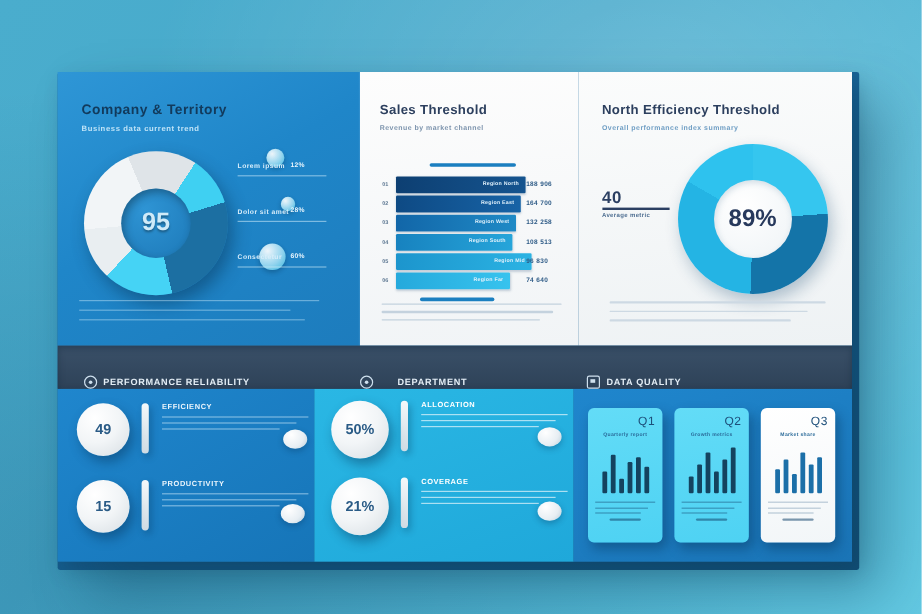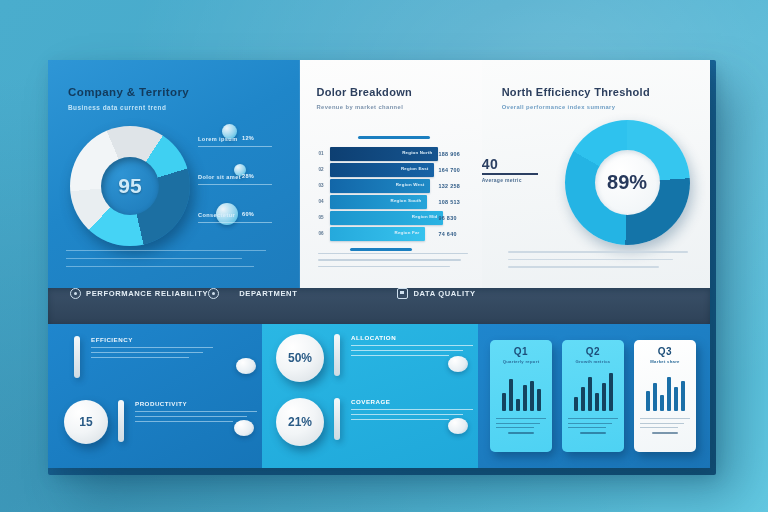--- a/index.html
+++ b/index.html
@@ -108,37 +108,37 @@
         #1474a8 86deg 182deg,
         #24b4e4 182deg 300deg,
         #2ec2ee 300deg 360deg);
      box-shadow:3px 6px 13px rgba(20,70,110,.30);}
   .donutR::after{content:"";position:absolute;left:30px;top:30px;width:65px;height:65px;border-radius:50%;
      background:radial-gradient(circle at 38% 32%,#ffffff,#eef3f6);
      box-shadow:inset 1px 2px 5px rgba(40,90,130,.18);}
   .donutR .cen{position:absolute;left:0;top:0;width:125px;height:125px;display:flex;
      align-items:center;justify-content:center;font-size:20px;font-weight:700;color:#27395c;
      filter:blur(.3px);z-index:3;}
-  .statR{position:absolute;left:0;top:96px;width:70px;}
+  .statR{position:absolute;left:20px;top:96px;width:70px;}
   .statR .n{font-size:14px;font-weight:700;color:#2b3f62;filter:blur(.45px);letter-spacing:.5px;}
   .statR .u{display:block;height:2px;background:#2b3f62;width:56px;margin:1px 0 2px;}
   .statR .l{font-size:5px;font-weight:700;color:#4f6f92;filter:blur(.45px);letter-spacing:.3px;}
   .p-right .foot{position:absolute;left:26px;bottom:14px;width:180px;}
   .p-right .foot i{display:block;height:1.6px;background:#cdd9e3;margin-bottom:6px;border-radius:1px;}
   .p-right .foot i:nth-child(2){width:92%;}
   .p-right .foot i:nth-child(3){width:84%;}
 
   
   .nav{position:absolute;left:0;top:228px;width:662px;height:36px;z-index:3;
-     background:linear-gradient(180deg,#3a5068,#2e4258);display:flex;align-items:flex-start;
+     background:linear-gradient(180deg,#3a5068,#2e4258);display:flex;align-items:flex-end;
      box-shadow:0 2px 6px rgba(0,30,50,.35) inset;}
   .nav-item{display:flex;align-items:center;gap:5px;color:#e3edf5;font-size:7.6px;
      font-weight:700;letter-spacing:.6px;filter:blur(.45px);white-space:nowrap;}
   .nav-item:nth-child(1){margin-left:22px;}
-  .nav-item:nth-child(2){gap:20px;}
+  .nav-item:nth-child(2){margin-left:92px;gap:20px;}
   .nav-item:nth-child(3){margin-left:100px;}
   .nic{width:9px;height:9px;border:1.1px solid #cfe0ee;border-radius:50%;flex:none;position:relative;}
   .nic.sq{border-radius:2px;}
   .nic.sq::after{content:"";position:absolute;left:1.6px;top:1.6px;width:3.6px;height:3.6px;background:#cfe0ee;}
   .nic.ci::after{content:"";position:absolute;left:2.6px;top:2.6px;width:3px;height:3px;
      background:#cfe0ee;border-radius:50%;}
 
   
   .bot{position:absolute;left:0;top:264px;width:662px;height:144px;display:flex;z-index:2;}
   .b-left{width:214px;background:linear-gradient(150deg,#1f86cd,#1675b8);position:relative;}
@@ -163,21 +163,21 @@
      background:radial-gradient(circle at 34% 28%,#ffffff,#e7eef3 60%,#b9ccd8);
      box-shadow:0 2px 5px rgba(5,45,80,.32);}
   .b-mid .btxt h4,.b-mid .btxt i{color:#ffffff;}
   .b-mid .btxt i{background:rgba(255,255,255,.62);}
 
   
   .card{position:absolute;top:16px;width:62px;height:112px;border-radius:5px;
      box-shadow:3px 5px 10px rgba(5,45,80,.40);overflow:hidden;padding:7px 6px;box-sizing:border-box;}
   .card.cy{background:linear-gradient(170deg,#63dcf7,#4ed2f3);}
   .card.wt{background:linear-gradient(170deg,#ffffff,#f2f6f8);}
-  .card .ch{font-size:10px;font-weight:700;color:#1d4f7a;text-align:center;filter:blur(.45px);
+  .card .ch{font-size:10px;font-weight:400;color:#1d4f7a;text-align:right;filter:blur(.45px);
      letter-spacing:.5px;line-height:1;}
   .card .cs{font-size:4.2px;font-weight:700;color:#2a6a99;text-align:center;filter:blur(.45px);
      margin-top:2px;letter-spacing:.3px;}
   .mini{display:flex;align-items:flex-end;justify-content:center;gap:3px;height:40px;margin-top:7px;}
   .mini b{display:block;width:4px;border-radius:1px;background:#14435f;}
   .card.wt .mini b{background:#1b6fa8;}
   .card .cl{margin-top:7px;}
   .card .cl i{display:block;height:1px;background:rgba(20,70,110,.45);margin-bottom:3.5px;}
   .card.wt .cl i{background:rgba(40,90,130,.30);}
   .card .cl i:nth-child(2){width:88%;}
@@ -225,21 +225,21 @@
       </div>
 
       <div class="foot">
         <i></i>
           <i></i>
           <i></i>
       </div>
     </div>
 
     <div class="panel p-mid">
-      <div class="ttl">Dolor Breakdown</div>
+      <div class="ttl">Sales Threshold</div>
       <div class="sub">Revenue by market channel</div>
       <div class="rule" style="left:58px;top:76px;width:72px;"></div>
 
       <div class="bars">
         <div class="brow">
           <div class="ax">01</div>
           <div class="bar" style="width:108px;background:linear-gradient(90deg,#0d3f72,#15548f);">
             <span>Region North</span>
           </div>
           <div class="val">188 906</div>
@@ -323,20 +323,23 @@
     <div class="nav-item">
       <span class="nic sq"></span>
       <span>DATA QUALITY</span>
     </div>
   </div>
 
   <div class="bot">
 
     <div class="b-left">
       <div class="bitem" style="left:16px;top:12px;">
+        <div class="circ">
+          <b>49</b>
+        </div>
         <div class="vbar"></div>
         <div class="btxt">
           <h4>EFFICIENCY</h4>
           <i></i>
             <i></i>
             <i></i>
         </div>
         <div class="bub2" style="left:172px;top:22px;"></div>
       </div>
       <div class="bitem" style="left:16px;top:76px;">

